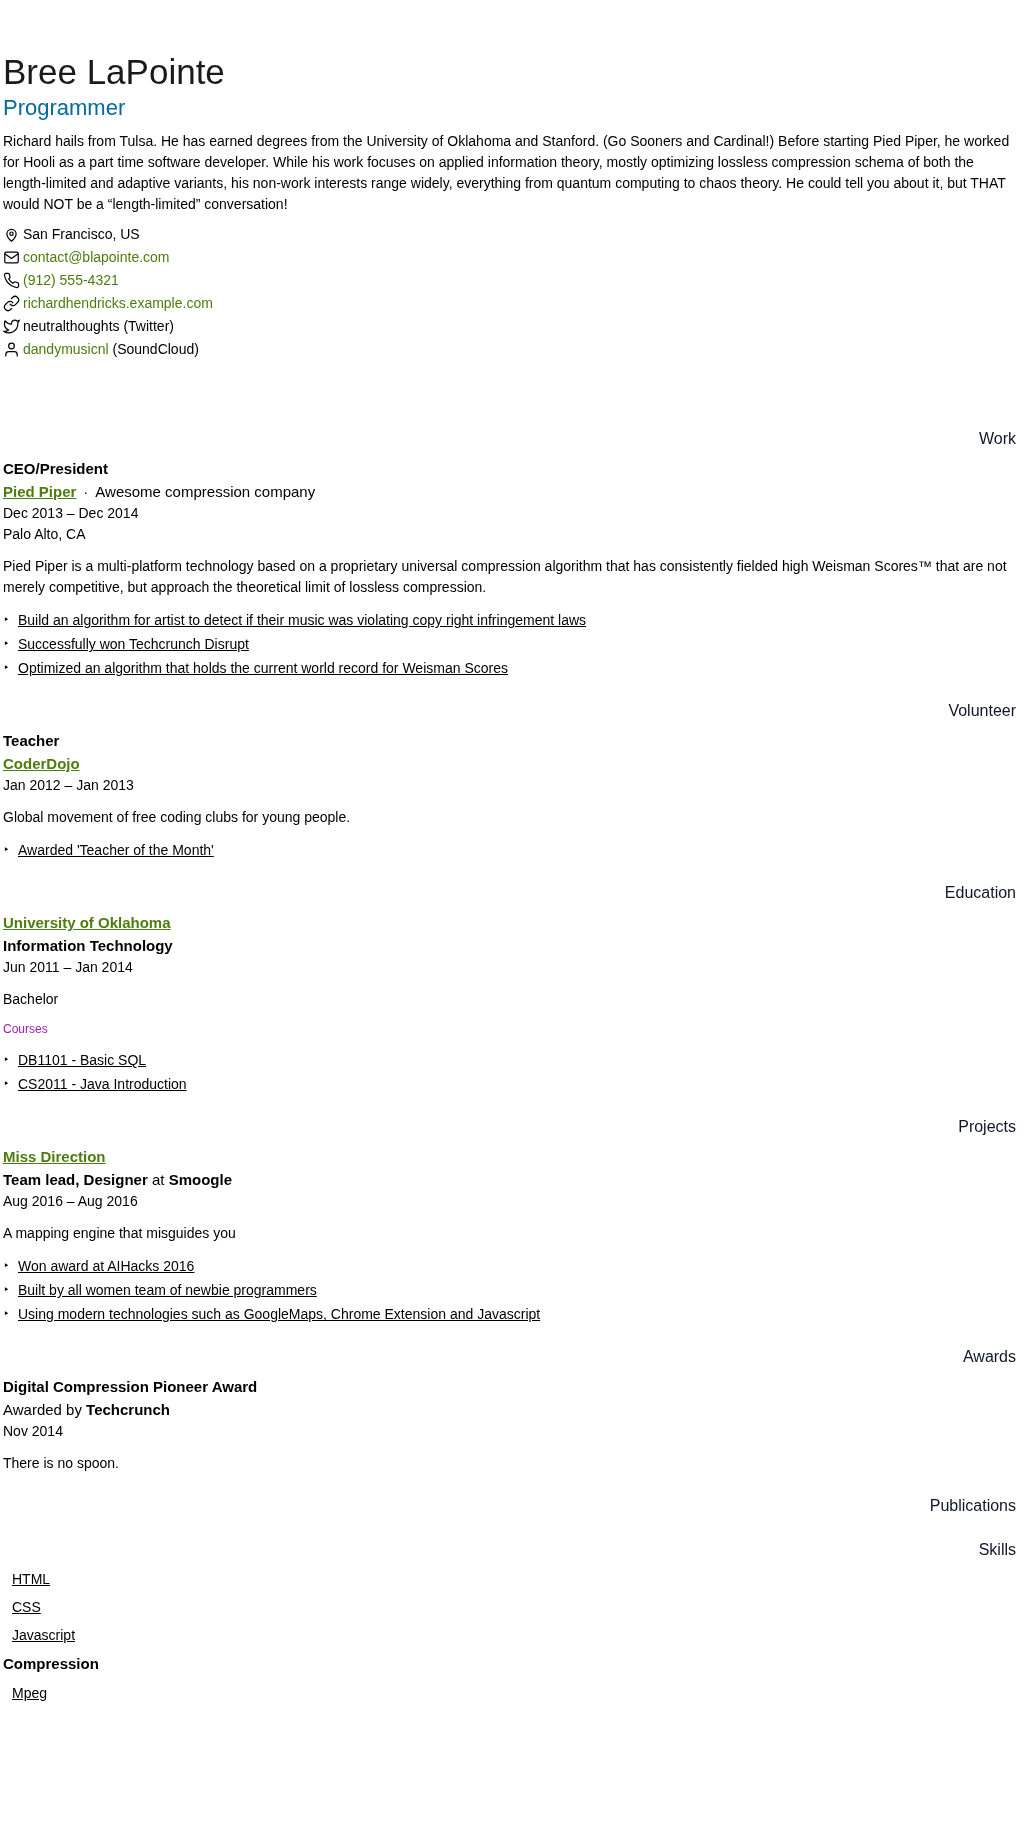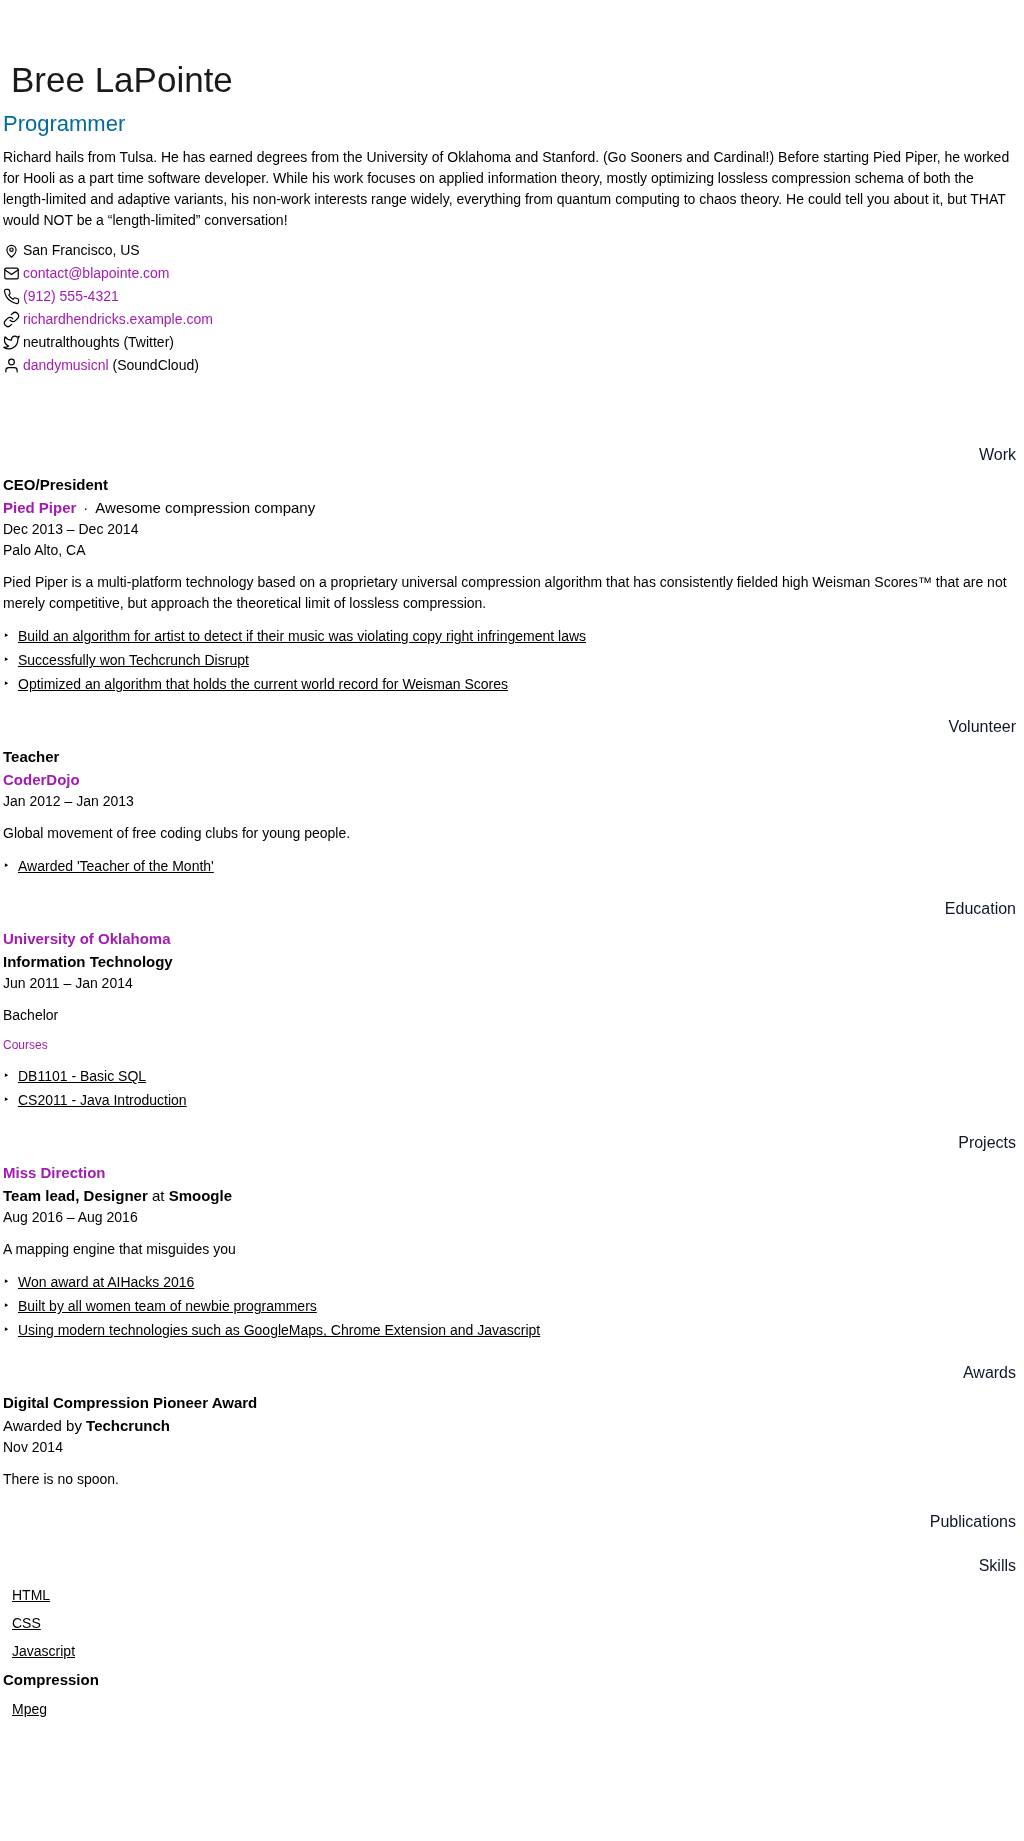--- a/index.html
+++ b/index.html
@@ -1,36 +1,36 @@
 <!DOCTYPE html>
 <html><head>
 <meta charset="utf-8">
 <style>
   html, body { margin: 0; padding: 0; background: #ffffff; }
   body { font-family: "Liberation Sans", sans-serif; color: #000000; font-size: 14px; line-height: 1.5; }
   .page { width: 1024px; min-height: 1841px; box-sizing: border-box; padding: 50px 8px 40px 3px; background: #fff; }
 
-  a { color: #a21caf; text-decoration: none; cursor: pointer; }
+  a { color: #4d7c0f; text-decoration: none; cursor: pointer; }
 
   
-  .name { font-size: 35px; font-weight: 400; margin: 8px; line-height: 1.25; color: #1a1a1a; }
+  .name { font-size: 35px; font-weight: 400; margin: 0; line-height: 1.25; color: #1a1a1a; }
   .label { font-size: 22px; font-weight: 400; margin: 0 0 9px; line-height: 1.3; color: #0369a1; }
   .bio { margin: 0 0 9px; }
   .contact-list { list-style: none; margin: 0; padding: 0; }
   .contact-list li { display: flex; align-items: center; gap: 3px; margin: 2px 0; }
   .icon { display: inline-flex; flex: 0 0 auto; }
   .icon svg { width: 17px; height: 17px; display: block; stroke: #000; fill: none; stroke-width: 1.7; stroke-linecap: round; stroke-linejoin: round; }
   .resume-header { margin-bottom: 67px; }
 
   
   section { margin-bottom: 20px; }
   .sec { font-size: 16px; font-weight: 400; text-align: right; margin: 0 0 7px; color: #0f172a; }
   .etitle { font-weight: 700; font-size: 15px; }
   .eline { font-size: 15px; }
-  .eline a { font-weight: 700; }
+  .eline a { font-weight: 700; text-decoration: underline; }
   .eline b { font-weight: 700; }
   .sep { margin: 0 7px; color: #111; }
   .meta { font-size: 14px; }
   .esum { margin: 11px 0; }
   ul.bullets { list-style: none; margin: 12px 0 0; padding: 0; text-decoration: underline; }
   ul.bullets li { position: relative; padding-left: 15px; margin: 3px 0; }
   ul.bullets li::before { content: "\2023"; position: absolute; left: 1px; top: 0; font-size: 13px; }
   .courses-label { font-size: 12px; color: #a21caf; margin: 10px 0 0; }
   .study { margin: 11px 0 0; }
 

